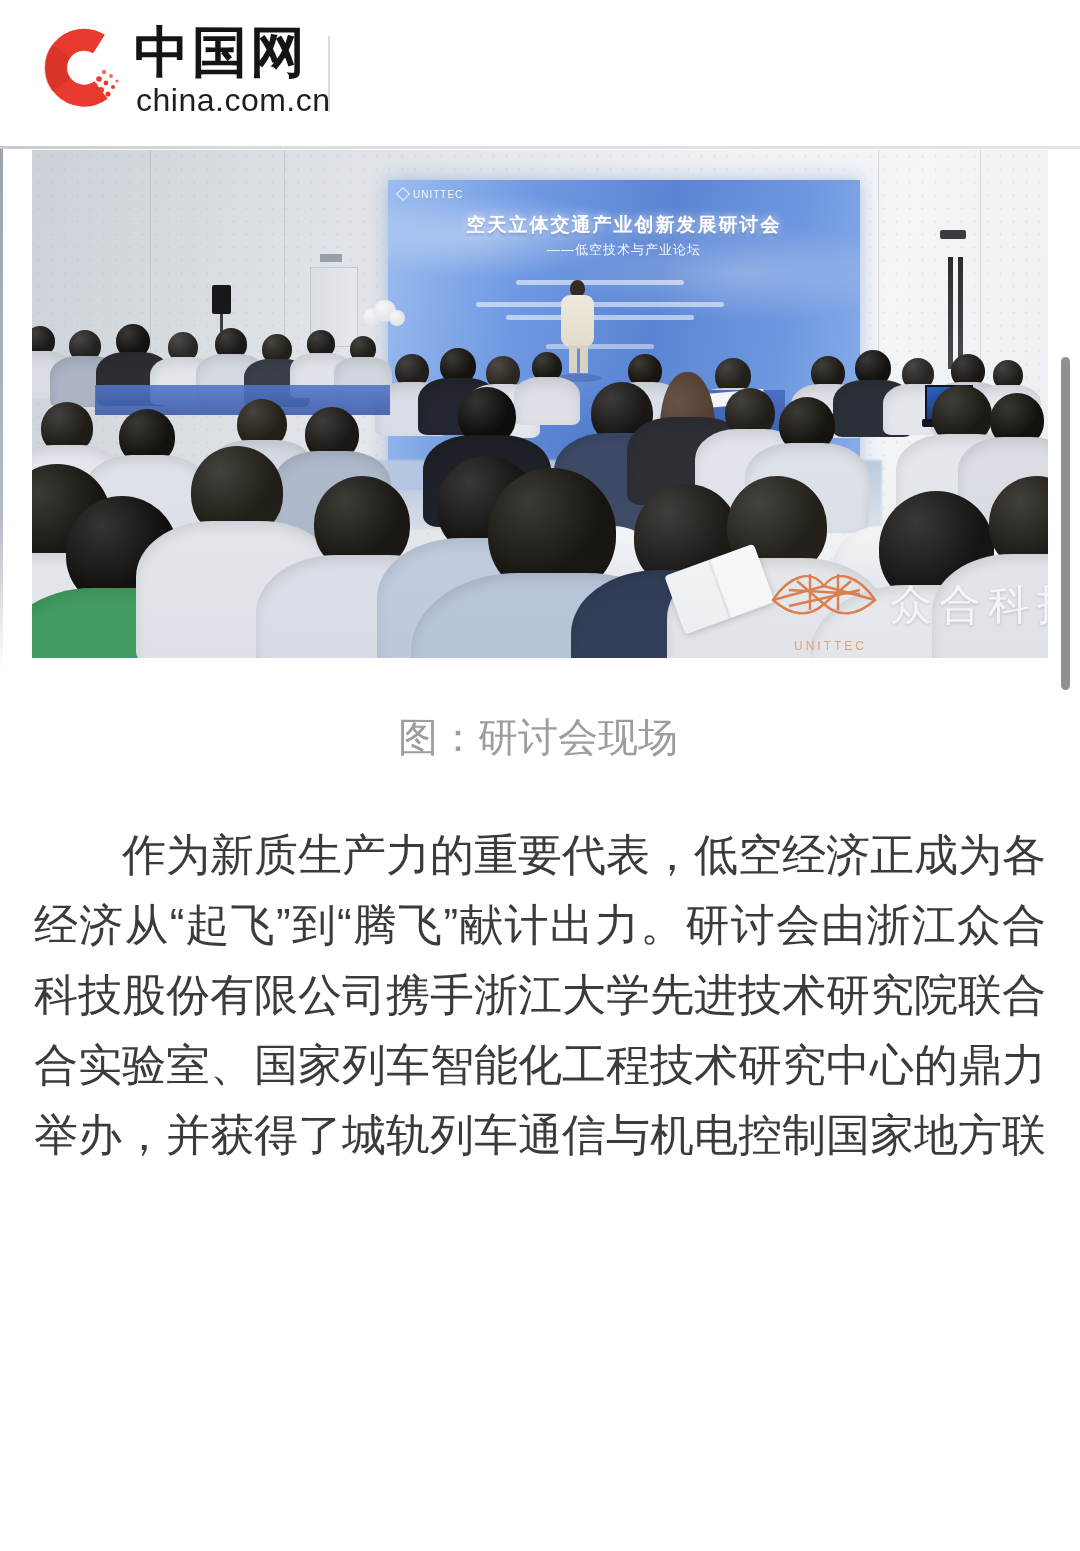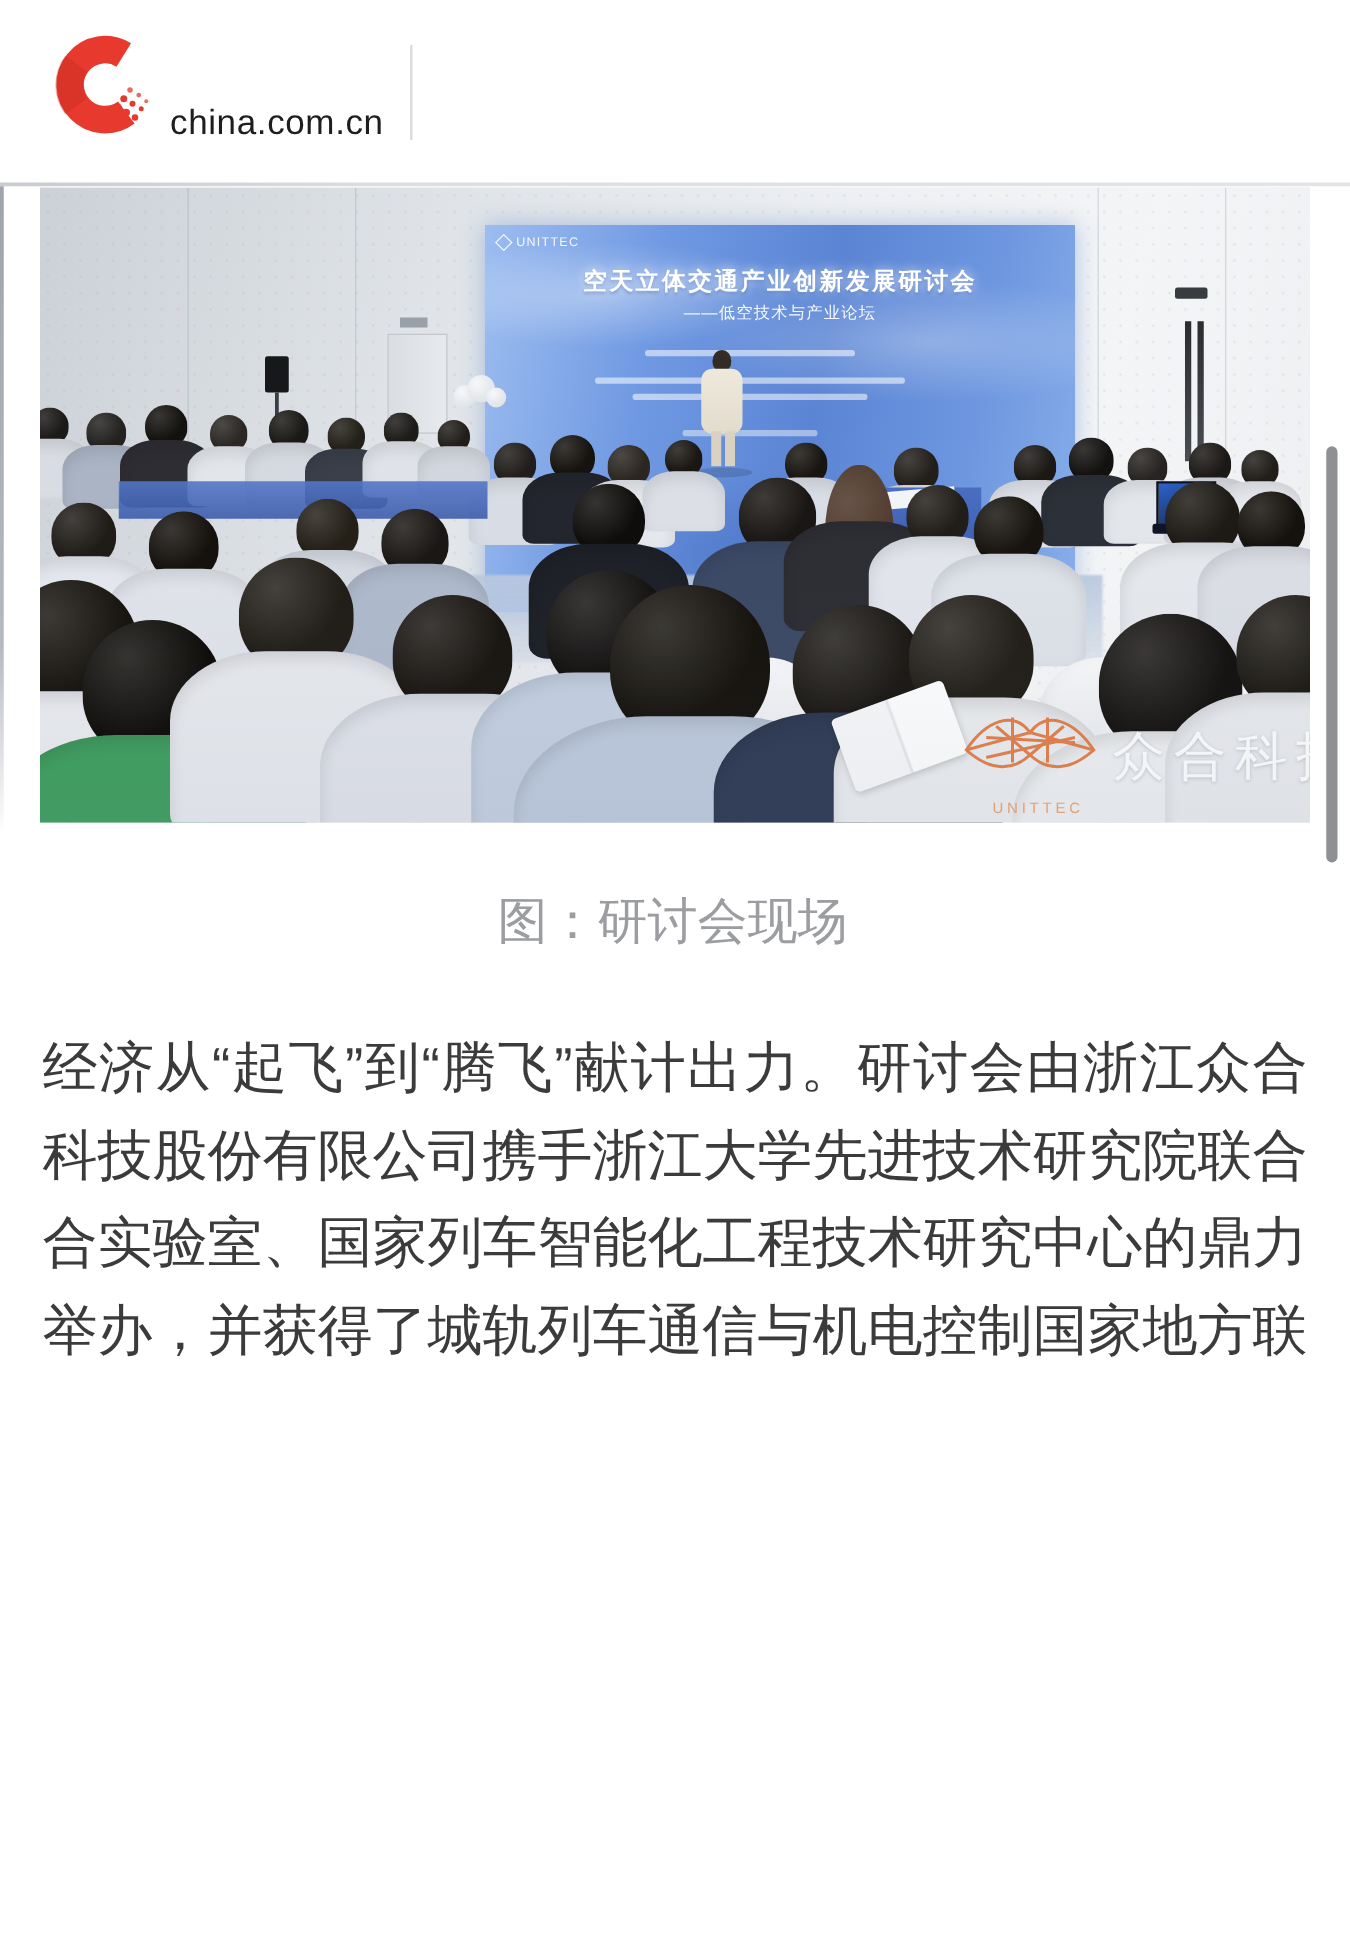--- a/index.html
+++ b/index.html
@@ -5,21 +5,21 @@
   html,body{margin:0;padding:0;}
   body{
     width:1080px;height:1551px;background:#ffffff;overflow:hidden;position:relative;
     font-family:"Liberation Sans","DejaVu Sans",sans-serif;
   }
   
   .site-header{position:absolute;left:0;top:0;width:1080px;height:146px;background:#fff;}
   .brand{position:absolute;left:42px;top:20px;width:280px;height:104px;cursor:pointer;}
   .c-logo{position:absolute;left:0;top:2px;}
   .site-name{position:absolute;left:92px;top:2px;font-size:55px;font-weight:800;color:#141414;letter-spacing:3px;line-height:60px;}
-  .site-domain{position:absolute;left:94px;top:62px;font-size:28px;color:#1e1e1e;letter-spacing:.5px;}
+  .site-domain{position:absolute;left:94px;top:62px;font-size:32px;color:#1e1e1e;letter-spacing:.5px;}
   .brand-divider{position:absolute;left:328px;top:36px;width:2px;height:76px;background:#dcdcdc;}
   .header-rule{position:absolute;left:0;top:146px;width:1080px;height:3px;background:linear-gradient(90deg,#c9cbd0,#dcdee2 30%,#e3e4e8);}
   .left-edge{position:absolute;left:0;top:149px;width:3px;height:520px;background:linear-gradient(180deg,#9fa3ab,#b4b8bf 70%,rgba(205,208,214,0));}
   
   figure.photo{margin:0;position:absolute;left:32px;top:150px;width:1016px;height:508px;overflow:hidden;background:#e8ebee;}
   .photo *{position:absolute;}
   .wall{left:0;top:0;width:1016px;height:508px;
     background:linear-gradient(105deg,#ccd1d7 0%,#dfe3e7 28%,#eef0f3 58%,#f4f5f7 78%,#eceef1 100%);}
   .wall::before{content:"";position:absolute;inset:0;
     background-image:radial-gradient(rgba(156,164,175,.32) 1px,transparent 1.4px);
@@ -111,20 +111,21 @@
           <circle cx="59" cy="68" r="3.0"></circle>
           <circle cx="66" cy="72" r="2.6"></circle>
         <circle cx="57" cy="57" r="2.8"></circle>
           <circle cx="64" cy="61" r="2.4"></circle>
           <circle cx="71" cy="65" r="2.0"></circle>
         <circle cx="62" cy="50" r="2.2" fill="#ef6a5e"></circle>
           <circle cx="69" cy="54" r="1.9" fill="#ef6a5e"></circle>
           <circle cx="75" cy="59" r="1.6" fill="#ef6a5e"></circle>
       </g>
     </svg>
+    <div class="site-name">中国网</div>
     <div class="site-domain">china.com.cn</div>
   </div>
   <div class="brand-divider"></div>
 </div>
 <div class="header-rule"></div>
 <div class="left-edge"></div>
 
 <figure class="photo">
   <div class="wall"></div>
   <div class="seam s-a"></div>
@@ -236,19 +237,20 @@
     </svg>
     <div class="wm-brand">UNITTEC</div>
     <div class="wm-text">众合科技</div>
   </div>
   <div class="photo-overlay"></div>
 </figure>
 
 <div class="caption">图：研讨会现场</div>
 
 <article>
+  <div class="tline indent">作为新质生产力的重要代表，低空经济正成为各</div>
   <div class="tline">经济从“起飞”到“腾飞”献计出力。研讨会由浙江众合</div>
   <div class="tline">科技股份有限公司携手浙江大学先进技术研究院联合</div>
   <div class="tline">合实验室、国家列车智能化工程技术研究中心的鼎力</div>
   <div class="tline">举办，并获得了城轨列车通信与机电控制国家地方联</div>
 </article>
 
 <div class="scrollbar"></div>
 
 </body></html>

